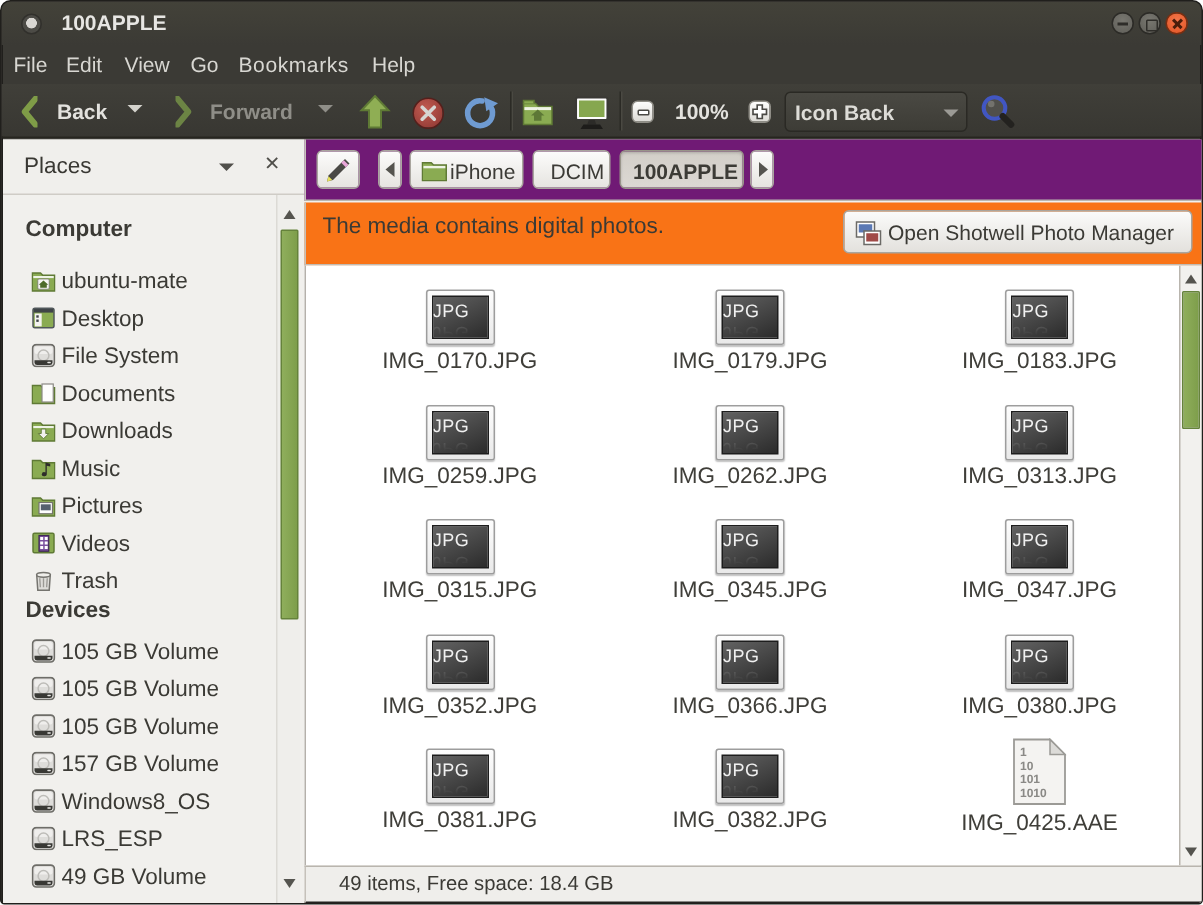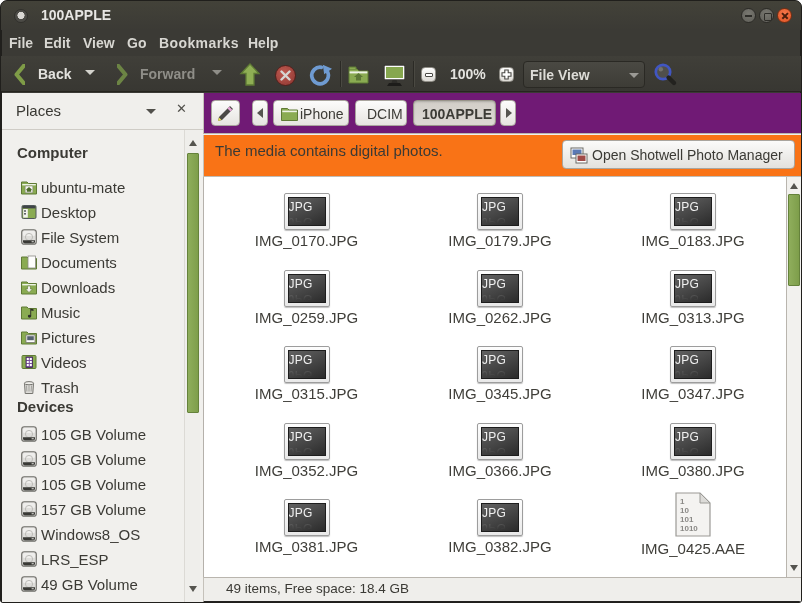--- a/index.html
+++ b/index.html
@@ -18,21 +18,21 @@
 #btn-min  { left:740px; background:radial-gradient(circle at 50% 35%, #787770, #5f5e58); border:1px solid #2c2b27; }
 #btn-max  { left:758px; background:radial-gradient(circle at 50% 35%, #787770, #5f5e58); border:1px solid #2c2b27; }
 #btn-close{ left:776px; background:radial-gradient(circle at 50% 35%, #f4764a, #e05425); border:1px solid #772e12; }
 #btn-min::after { content:""; position:absolute; left:3px; top:6px; width:7px; height:1.5px; background:#2e2d29; }
 #btn-max::after { content:""; position:absolute; left:3.5px; top:3.5px; width:6.5px; height:6.5px; border:1.3px solid #2e2d29; border-radius:1px; }
 #btn-close::before, #btn-close::after { content:""; position:absolute; left:2.5px; top:6.2px; width:8px; height:1.6px; background:#4b1d0b; }
 #btn-close::before { transform:rotate(45deg); }
 #btn-close::after  { transform:rotate(-45deg); }
 
 #menubar { position:absolute; left:0; top:29px; width:100%; height:26px; color:#d8d7d2; font-size:14px; }
-#menubar span { position:absolute; top:5px;font-weight:bold; }
+#menubar span { position:absolute; top:5px; }
 
 #toolbar { position:absolute; left:0; top:55px; width:100%; height:36px;
   background:linear-gradient(#403f39,#383732); border-bottom:1px solid #26251f;font-weight:bold; }
 #toolbar .lbl { position:absolute; top:10px; font-size:14px; color:#e3e2de; }
 #toolbar .dis { color:#8f8e88; }
 .caret-l { position:absolute; width:0; height:0; border-left:5px solid transparent; border-right:5px solid transparent; border-top:5px solid #d4d3cd; }
 .tsep { position:absolute; top:5px; width:1px; height:26px; background:#2b2a25; box-shadow:1px 0 0 #4a4942; }
 .zbtn { position:absolute; top:11px; width:15px; height:15px; border-radius:4px;
   background:linear-gradient(#fdfdfc,#dcdad5); border:1px solid #8f8d86; }
 #combo { position:absolute; left:522px; top:5px; width:122px; height:27px; border-radius:4px;
@@ -140,21 +140,21 @@
     <div class="zbtn" style="left:420px">
         <div style="position:absolute;left:2.5px;top:4.5px;width:8px;height:4px;background:#fff;border:1.1px solid #4a4945;border-radius:1px"></div>
       </div>
     <div class="lbl" style="left:449px">100%</div>
     <div class="zbtn" style="left:498px">
         <svg style="position:absolute;left:1px;top:1px" width="11" height="11" viewBox="0 0 11 11">
           <path d="M3.8 1 H7.2 V3.8 H10 V7.2 H7.2 V10 H3.8 V7.2 H1 V3.8 H3.8 Z" fill="#fff" stroke="#4a4945" stroke-width="1.1"></path>
         </svg>
       </div>
     <div id="combo">
-        <span>File View</span>
+        <span>Icon Back</span>
         <div class="caret-l" style="left:105px;top:11px;border-top-color:#9b9a95"></div>
       </div>
     <svg style="position:absolute;left:652px;top:7px" width="26" height="24" viewBox="0 0 26 24">
       <circle cx="10" cy="9" r="7.2" fill="#504f4b" stroke="#4156c2" stroke-width="2.7"></circle>
       <circle cx="7.8" cy="6.3" r="2.2" fill="#90908b" opacity="0.55"></circle>
       <path d="M15.5 14.5 L21 20" stroke="#23221f" stroke-width="4.4" stroke-linecap="round"></path>
     </svg>
   </div>
   <div id="content">
     <div id="places-head">

